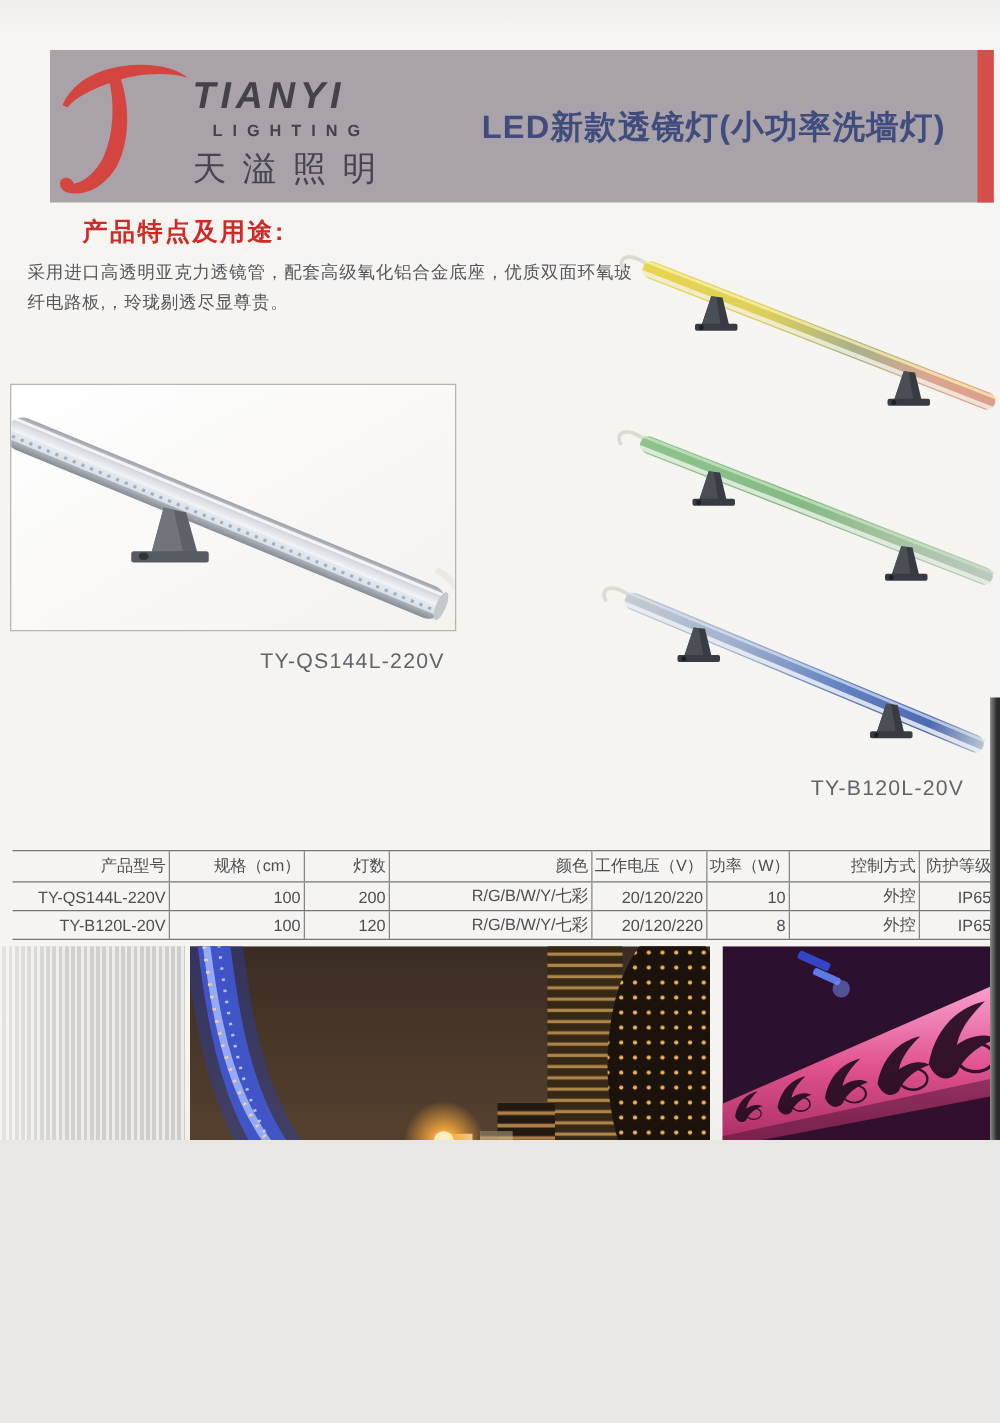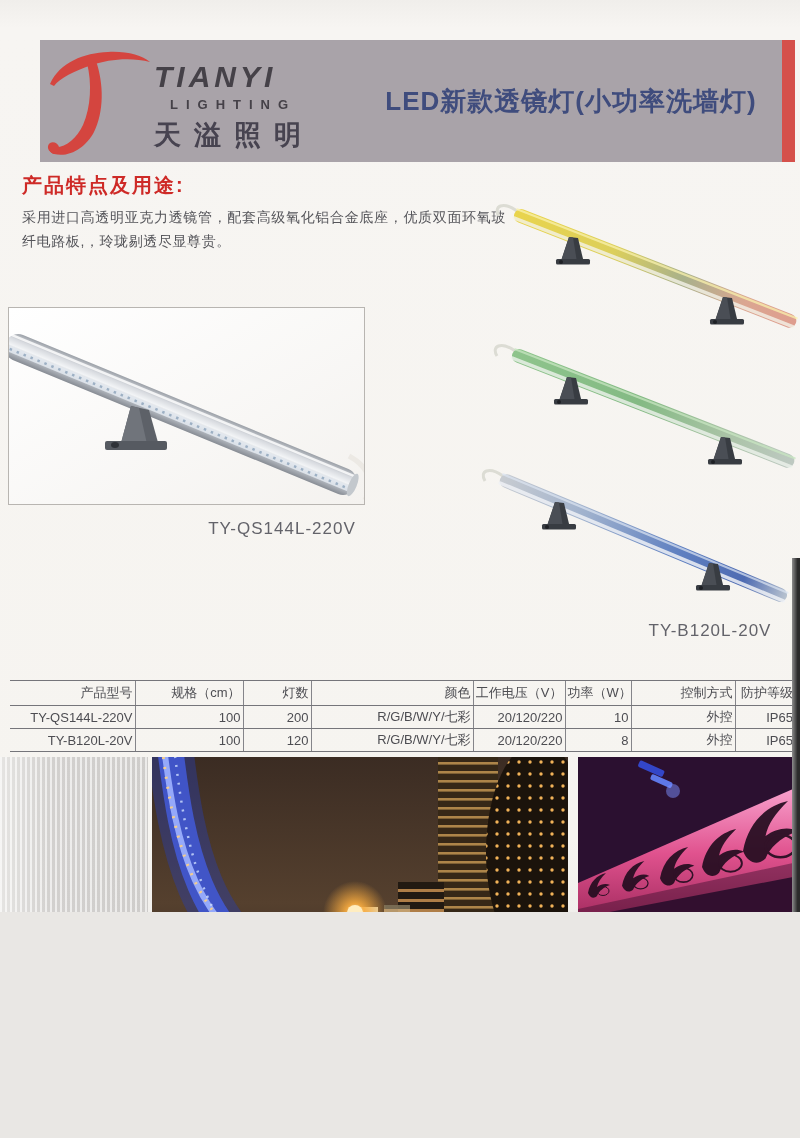--- a/index.html
+++ b/index.html
@@ -11,27 +11,27 @@
     overflow:hidden;
   }
   
   .header-band { position:absolute; left:40px; top:40px; width:755px; height:122px; background:#a9a3a9; }
   .band-red-stripe { position:absolute; right:0; top:0; width:13px; height:122px; background:#d5504a; }
   .logo { position:absolute; left:4px; top:2px; width:300px; height:118px; }
   .logo-mark { position:absolute; left:2px; top:4px; }
   .logo-text { position:absolute; left:110px; top:18px; white-space:nowrap; }
   .logo-name { font-size:30px; font-weight:bold; font-style:italic; letter-spacing:4px; color:#454148; }
   .logo-sub  { font-size:13px; font-weight:bold; letter-spacing:8px; color:#454148; margin:3px 0 0 16px; }
-  .logo-cn   { font-family:"Liberation Serif","DejaVu Serif",serif; font-size:27px; font-weight:700;
+  .logo-cn   { font-family:"Liberation Serif","DejaVu Serif",serif; font-size:27px; font-weight:400;
                letter-spacing:13px; color:#474350; margin-top:5px; }
   .band-title { position:absolute; left:300px; top:44px; width:462px; text-align:center;
                 font-size:26px; font-weight:bold; color:#3f4c7d; letter-spacing:1px; white-space:nowrap; }
   
   .features { position:absolute; left:22px; top:172px; width:484px; }
-  .features-heading { font-size:20px; font-weight:bold; color:#ce2a27; letter-spacing:2px; }
+  .features-heading { font-size:20px; font-weight:bold; color:#ce2a27; letter-spacing:2px;margin-left:44px; }
   .features-text { margin-top:7px; font-size:14px; line-height:23.5px; color:#55555a; letter-spacing:0.6px; text-align:justify; }
   
   .product-box { position:absolute; left:8px; top:307px; width:357px; height:198px;
                  border:1px solid #b8b5b1; background:linear-gradient(150deg,#ffffff,#f4f2ef); }
   .model-label { position:absolute; font-size:17px; color:#63636a; letter-spacing:1px; text-align:center; white-space:nowrap; }
   .model-left  { left:192px; top:519px; width:180px; }
   .model-right { left:622px; top:621px; width:176px; }
   .bars-wrap { position:absolute; left:475px; top:185px; width:325px; height:430px; }
   
   .spec-wrap { position:absolute; left:10px; top:680px; width:785px; }

